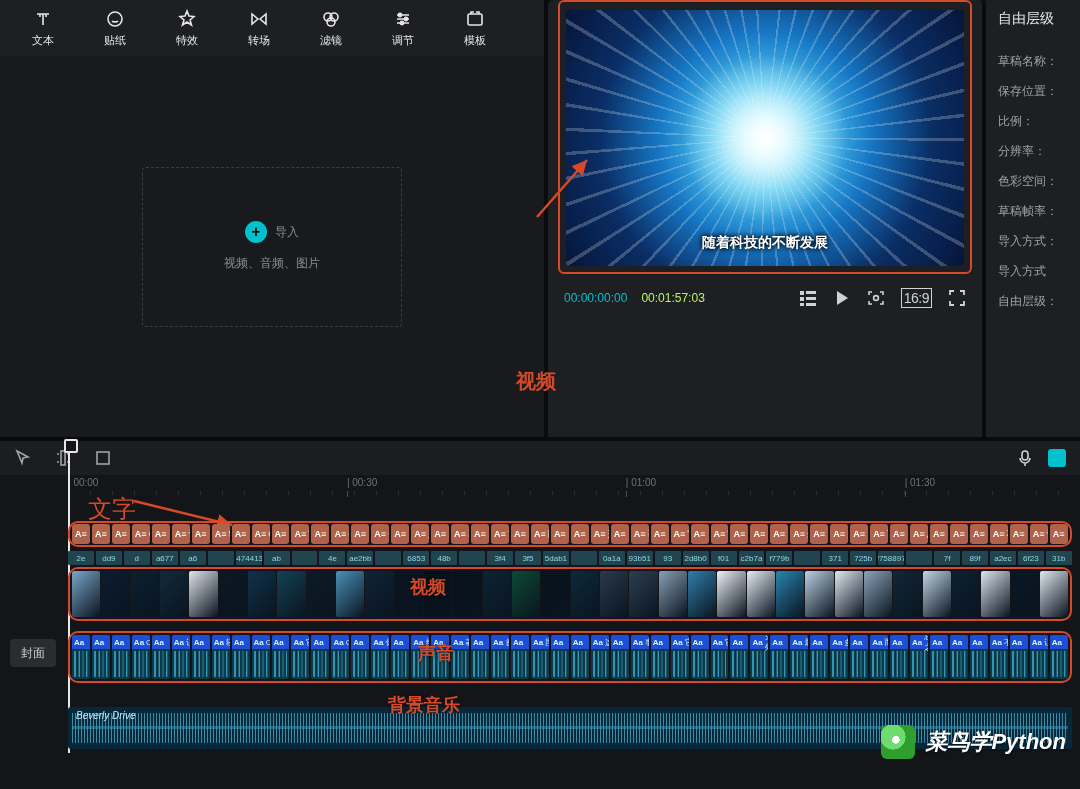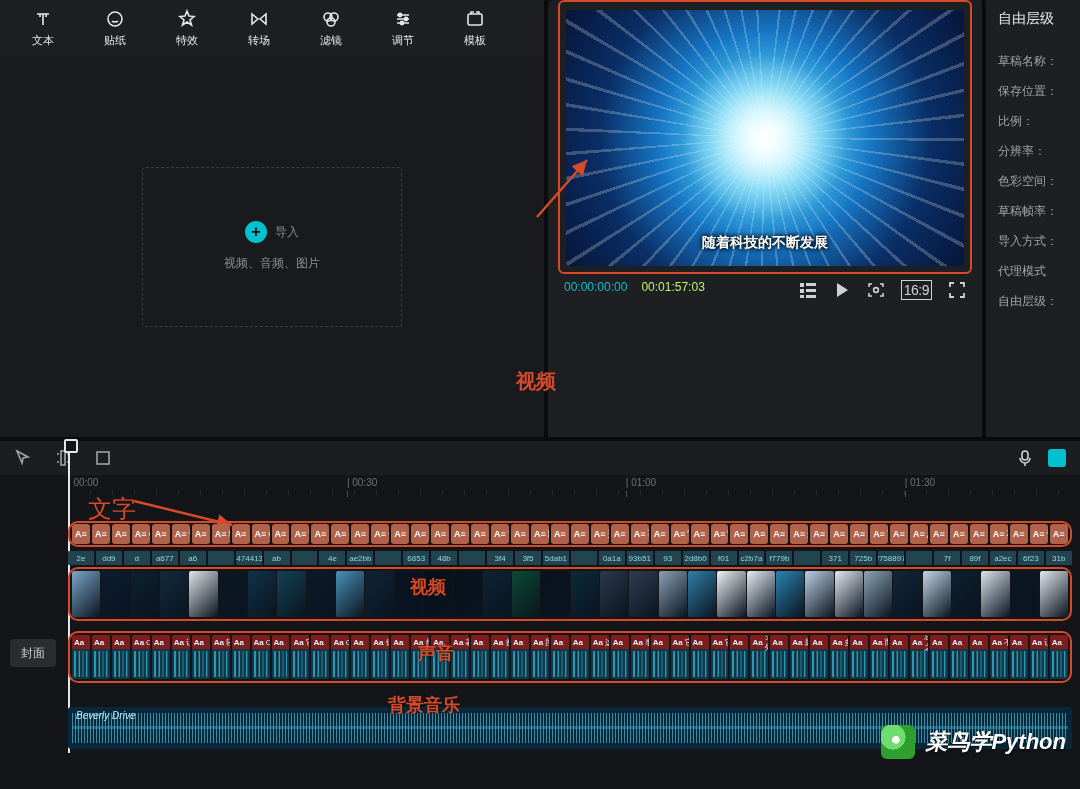--- a/index.html
+++ b/index.html
@@ -25,21 +25,21 @@
      radial-gradient(circle at 50% 50%, #f9ffff 0%, #aef3ff 8%, #4fc8f0 22%, #1676c4 45%, #0a2e66 70%, #06153a 100%);
      position: relative; overflow: hidden; }
   .preview::before, .preview::after { content:""; position:absolute; inset:0; background:
      repeating-conic-gradient(from 0deg at 50% 50%, rgba(255,255,255,0.0) 0deg 6deg, rgba(255,255,255,0.22) 6deg 7deg);
      mix-blend-mode: screen; }
   .preview::after { background:
      radial-gradient(circle at 50% 50%, rgba(255,255,255,0.9) 0%, rgba(255,255,255,0.0) 35%); }
   .subtitle { position: absolute; bottom: 14px; left: 0; right: 0; text-align: center; color: #fff; font-size: 14px; font-weight: 600; text-shadow: 0 0 4px #000, 0 0 6px #000; }
   .arrow-video { position: absolute; left: -28px; bottom: 50px; width: 120px; height: 80px; pointer-events:none; }
   .label-video { position: absolute; left: -32px; bottom: 42px; color: #d64a2a; font-size: 20px; font-weight: 600; }
-  .player-ctrl { height: 36px; display: flex; align-items: flex-start; justify-content: space-between; padding: 0 6px; margin-top: 6px; }
+  .player-ctrl { height: 36px; display: flex; align-items: center; justify-content: space-between; padding: 0 6px; margin-top: 6px; }
   .timecodes { display: flex; gap: 14px; font-size: 12px; }
   .tc-cur { color: #00c1cd; }
   .tc-dur { color: #bef264; }
   .ctrl-icons { display: flex; align-items: center; gap: 16px; color: #cfd2d5; }
   .ctrl-icons .grp { display:flex; gap:16px; align-items:center;}
   .ico { width: 18px; height: 18px; display:inline-flex; align-items:center; justify-content:center; }
   .ratio-box { border: 1.5px solid #cfd2d5; border-radius: 0; font-size: 14px; padding: 1px 2px; letter-spacing: -0.5px; }
 
   .params-panel { flex: 1; background: #1d1f22; padding: 10px 12px; font-size: 12px; color: #bfc2c5; }
   .params-title { font-size: 14px; color: #e6e6e6; margin-bottom: 18px; }
@@ -75,21 +75,21 @@
   .idcell { flex:1 1 0; min-width:14px; background:#22444e; color:#8fd7e6; font-size:8px; display:flex;align-items:center;justify-content:center; border-radius:1px; overflow:hidden;}
 
   
   .lane-video { top:68px; height:54px; border:2px solid #d64a2a; border-radius:10px; padding:2px; display:flex; gap:1px; overflow:hidden;}
   .vthumb { flex:1 1 0; min-width:16px; border-radius:2px; }
   .lbl-over { position:absolute; color:#d64a2a; font-size:18px; font-weight:600; pointer-events:none; text-shadow:0 0 3px rgba(0,0,0,.6);}
 
   
   .lane-audio { top:132px; height:52px; border:2px solid #d64a2a; border-radius:10px; padding:2px 2px; display:flex; gap:2px; overflow:hidden;}
   .aclip { flex:1 1 0; min-width:14px; background:#0c3a4a; border-radius:2px; position:relative; overflow:hidden;}
-  .aclip .ahead { height:14px; background:#7f1d1d; color:#d7f3fb; font-size:8px; display:flex;align-items:center; gap:2px; padding:0 2px;}
+  .aclip .ahead { height:14px; background:#1d4ed8; color:#d7f3fb; font-size:8px; display:flex;align-items:center; gap:2px; padding:0 2px;}
   .aclip .abars { position:absolute; left:2px; right:2px; bottom:2px; top:16px;
      background: repeating-linear-gradient(90deg, #3fb6d6 0 2px, transparent 2px 4px);
      opacity:.75; border-radius:1px;}
   .abars::after{content:"";position:absolute;inset:0;background:
      repeating-linear-gradient(90deg, transparent 0 3px, rgba(10,30,40,.5) 3px 5px);}
 
   
   .lane-bgm { top:206px; height:46px; }
   .bgm-wave { position:absolute; left:0; right:0; top:2px; bottom:2px; background:#07283a; border-radius:3px; overflow:hidden;font-style:italic;}
   .bgm-wave::before{content:"";position:absolute;left:4px;right:4px;top:6px;bottom:6px;
@@ -235,21 +235,21 @@
   <div class="params-panel">
     <div class="params-title">自由层级</div>
     <div id="paramRows">
         <div class="param-row">草稿名称：</div>
         <div class="param-row">保存位置：</div>
         <div class="param-row">比例：</div>
         <div class="param-row">分辨率：</div>
         <div class="param-row">色彩空间：</div>
         <div class="param-row">草稿帧率：</div>
         <div class="param-row">导入方式：</div>
-        <div class="param-row">代理模式</div>
+        <div class="param-row">导入方式</div>
         <div class="param-row">自由层级：</div>
       </div>
   </div>
 </div>
 
 <div class="timeline">
   <div class="tl-toolbar">
     <div class="tl-tools-left">
       <span class="ico">
           <svg viewBox="0 0 18 18" fill="none" stroke="currentColor" stroke-width="1.6">

